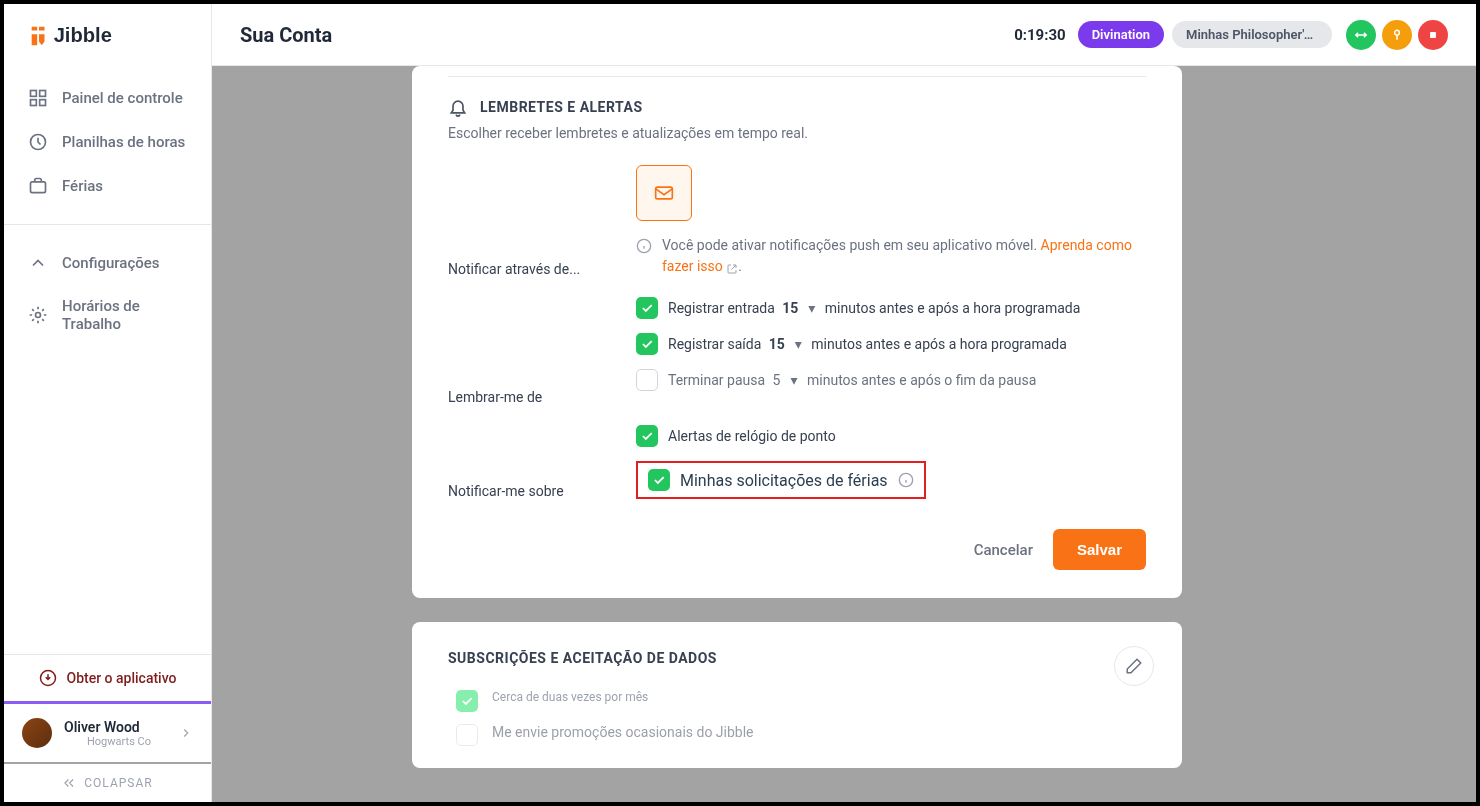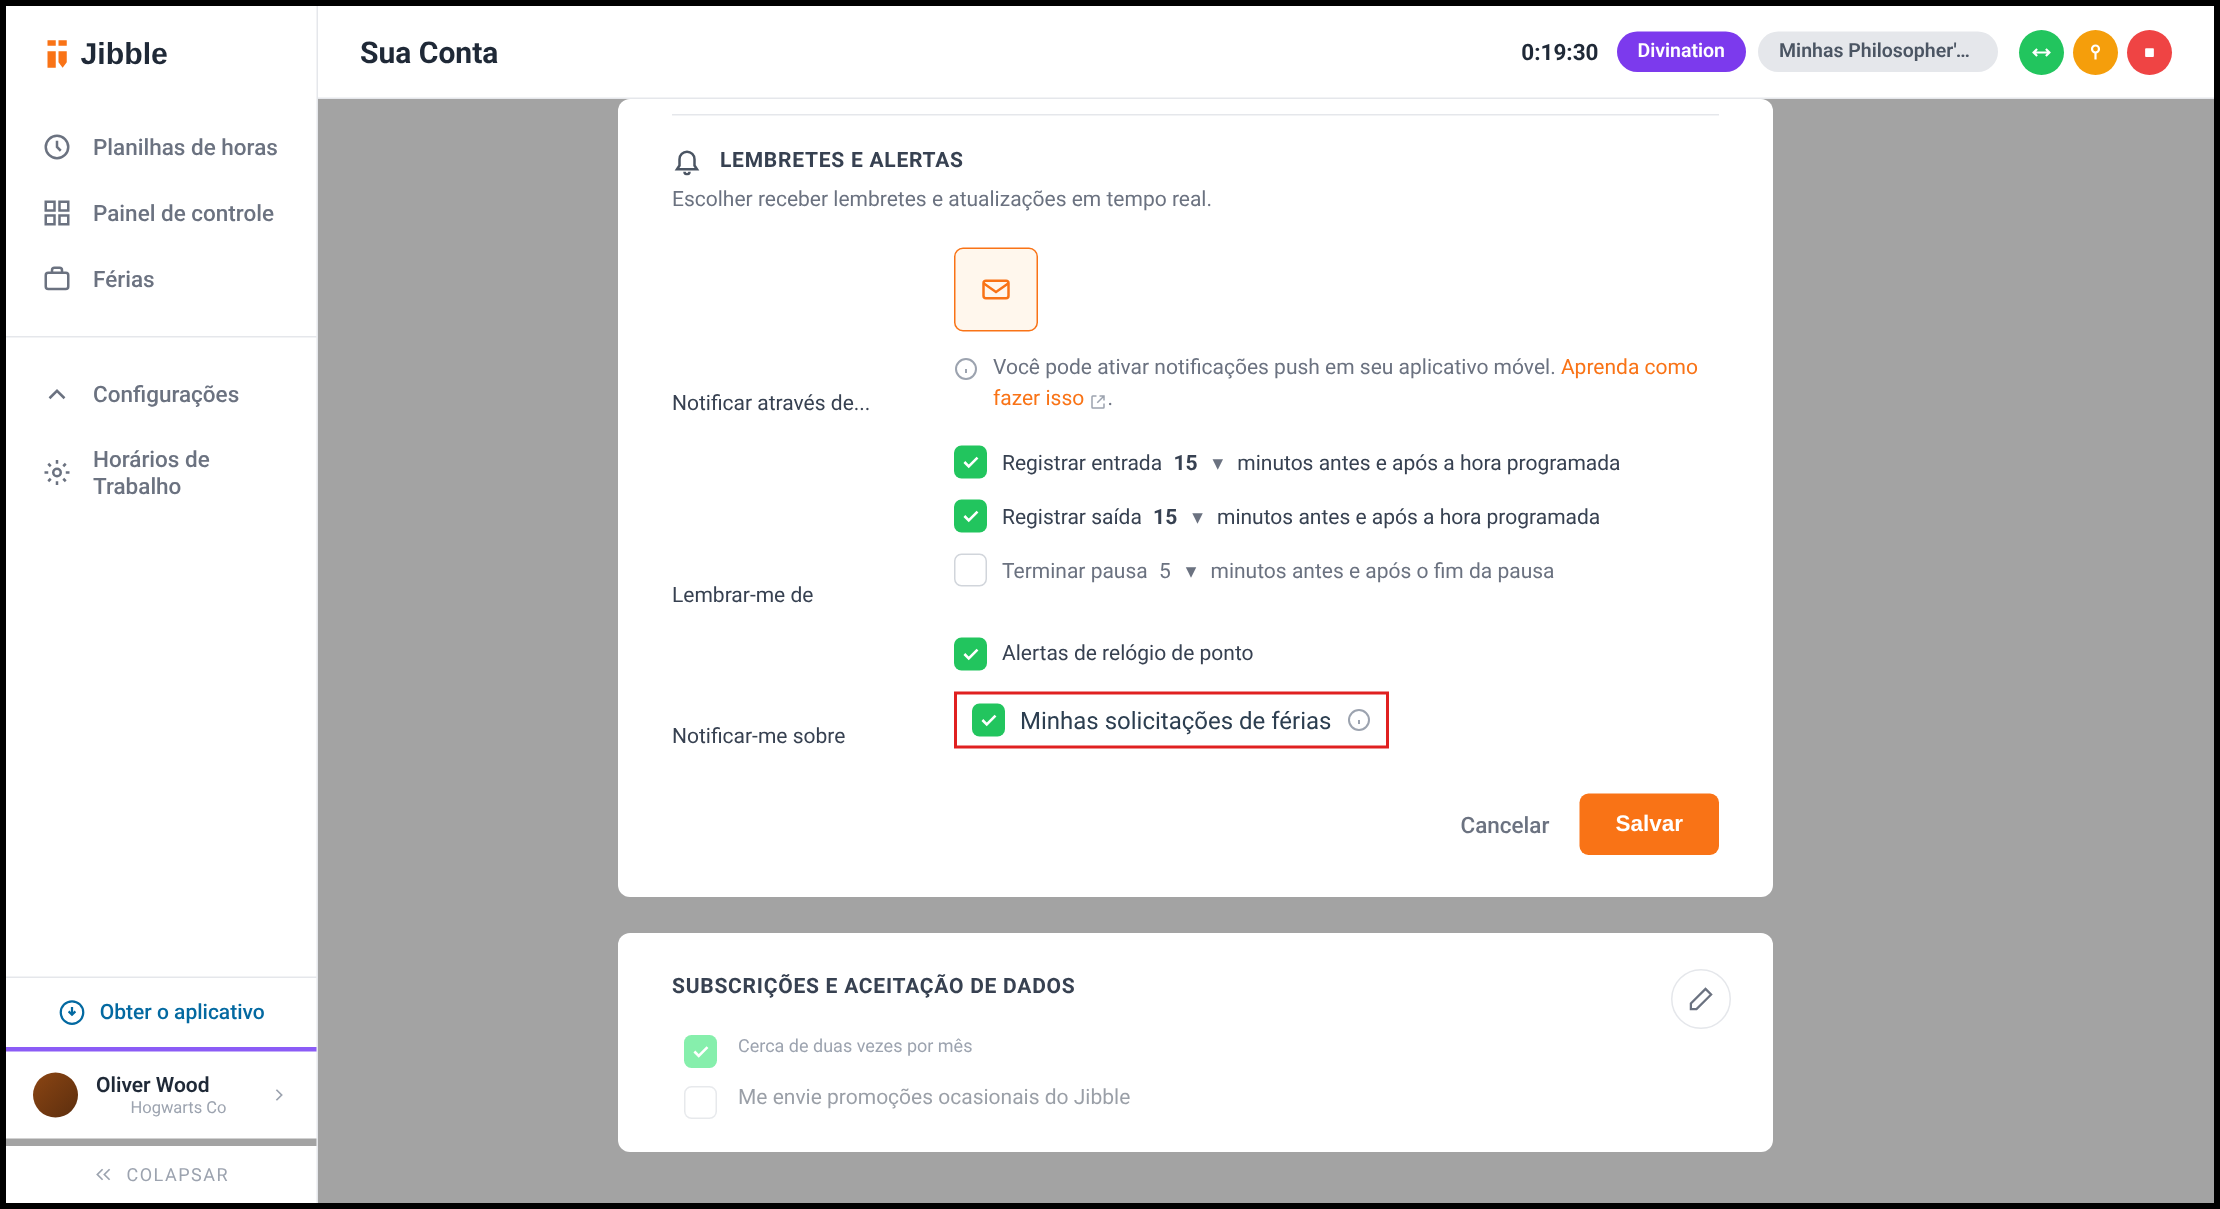--- a/index.html
+++ b/index.html
@@ -6,27 +6,27 @@
 body { font-family: -apple-system, BlinkMacSystemFont, "Segoe UI", Roboto, sans-serif; background: #ffffff; color: #2c3e50; width: 1480px; height: 806px; overflow: hidden; border: 4px solid #000; position: relative; }
 .app-container { display: flex; height: 100%; }
 .sidebar { width: 208px; border-right: 1px solid #e5e7eb; display: flex; flex-direction: column; background: #fff; }
 .logo-area { padding: 18px 24px; display: flex; align-items: center; }
 .logo-area svg { width: 110px; height: 28px; }
 .nav-section { padding: 8px 0; }
 .nav-item { display: flex; align-items: center; padding: 12px 24px; color: #6b7280; cursor: pointer; font-size: 15px; font-weight: 500; gap: 14px; }
 .nav-item svg { width: 20px; height: 20px; flex-shrink: 0; }
 .nav-divider { height: 1px; background: #e5e7eb; margin: 8px 0; }
 .sidebar-spacer { flex: 1; }
-.get-app { padding: 14px 24px; display: flex; align-items: center; gap: 10px; color: #0369a1; font-size: 14px; font-weight: 500; border-top: 1px solid #e5e7eb; cursor: pointer; justify-content: center; text-align: right;}
+.get-app { padding: 14px 24px; display: flex; align-items: center; gap: 10px; color: #7f1d1d; font-size: 14px; font-weight: 500; border-top: 1px solid #e5e7eb; cursor: pointer; justify-content: center; text-align: right;}
 .user-card { padding: 14px 18px; display: flex; align-items: center; gap: 12px; border-top: 3px solid #8b5cf6; cursor: pointer; }
 .avatar { width: 30px; height: 30px; border-radius: 50%; background: linear-gradient(135deg, #8b4513, #5c2e0e); flex-shrink: 0; }
 .user-info { flex: 1; }
 .user-name { font-size: 14px; font-weight: 600; color: #1f2937; }
 .user-org { font-size: 11px; color: #9ca3af; margin-left: 23px; }
-.collapse-btn { padding: 12px 24px; display: flex; align-items: center; justify-content: center; gap: 8px; color: #9ca3af; font-size: 12px; letter-spacing: 1px; cursor: pointer; border-top: 5px solid #a3a3a3;}
+.collapse-btn { padding: 12px 24px; display: flex; align-items: center; justify-content: center; gap: 8px; color: #9ca3af; font-size: 12px; letter-spacing: 1px; cursor: pointer; border-top: 2px solid #a3a3a3;}
 .main-area { flex: 1; display: flex; flex-direction: column; background: #a3a3a3; position: relative;}
 .top-bar { height: 62px; background: #fff; border-bottom: 1px solid #e5e7eb; display: flex; align-items: center; padding: 0 28px; }
 .page-title { font-size: 20px; font-weight: 700; color: #1f2937; }
 .top-spacer { flex: 1; }
 .timer { font-size: 15px; font-weight: 700; color: #1f2937; margin-right: 12px; }
 .chip { padding: 6px 14px; border-radius: 999px; font-size: 13px; font-weight: 600; margin-right: 8px; cursor: pointer;}
 .chip.purple { background: #7c3aed; color: #fff; }
 .chip.grey { background: #e5e7eb; color: #4b5563; max-width: 160px; white-space: nowrap; overflow: hidden; text-overflow: ellipsis; }
 .round-btn { width: 30px; height: 30px; border-radius: 50%; display: inline-flex; align-items: center; justify-content: center; margin-left: 6px; cursor: pointer; color: #fff;}
 .round-btn.green { background: #22c55e; }
@@ -81,33 +81,33 @@
       <svg viewBox="0 0 120 28">
           <g fill="#1f2937">
             <path d="M4 4 h6 v4 h-6z M12 4 h6 v4 h-6z M4 12 h6 v12 h-6z M12 12 h6 v8 l-3 4 l-3 -4z" fill="#f97316"></path>
             <text x="28" y="21" font-size="22" font-weight="800" font-family="sans-serif">Jibble</text>
           </g>
         </svg>
     </div>
     <div class="nav-section">
       <div class="nav-item">
         <svg viewBox="0 0 24 24" fill="none" stroke="currentColor" stroke-width="2">
-            <circle cx="12" cy="12" r="9"></circle>
-            <path d="M12 7v5l3 3"></path>
-          </svg>
-        <span>Planilhas de horas</span>
-      </div>
-      <div class="nav-item">
-        <svg viewBox="0 0 24 24" fill="none" stroke="currentColor" stroke-width="2">
             <rect x="3" y="3" width="7" height="7"></rect>
             <rect x="14" y="3" width="7" height="7"></rect>
             <rect x="3" y="14" width="7" height="7"></rect>
             <rect x="14" y="14" width="7" height="7"></rect>
           </svg>
         <span>Painel de controle</span>
+      </div>
+      <div class="nav-item">
+        <svg viewBox="0 0 24 24" fill="none" stroke="currentColor" stroke-width="2">
+            <circle cx="12" cy="12" r="9"></circle>
+            <path d="M12 7v5l3 3"></path>
+          </svg>
+        <span>Planilhas de horas</span>
       </div>
       <div class="nav-item">
         <svg viewBox="0 0 24 24" fill="none" stroke="currentColor" stroke-width="2">
             <rect x="3" y="7" width="18" height="13" rx="2"></rect>
             <path d="M8 7V5a2 2 0 012-2h4a2 2 0 012 2v2"></path>
           </svg>
         <span>Férias</span>
       </div>
     </div>
     <div class="nav-divider"></div>

